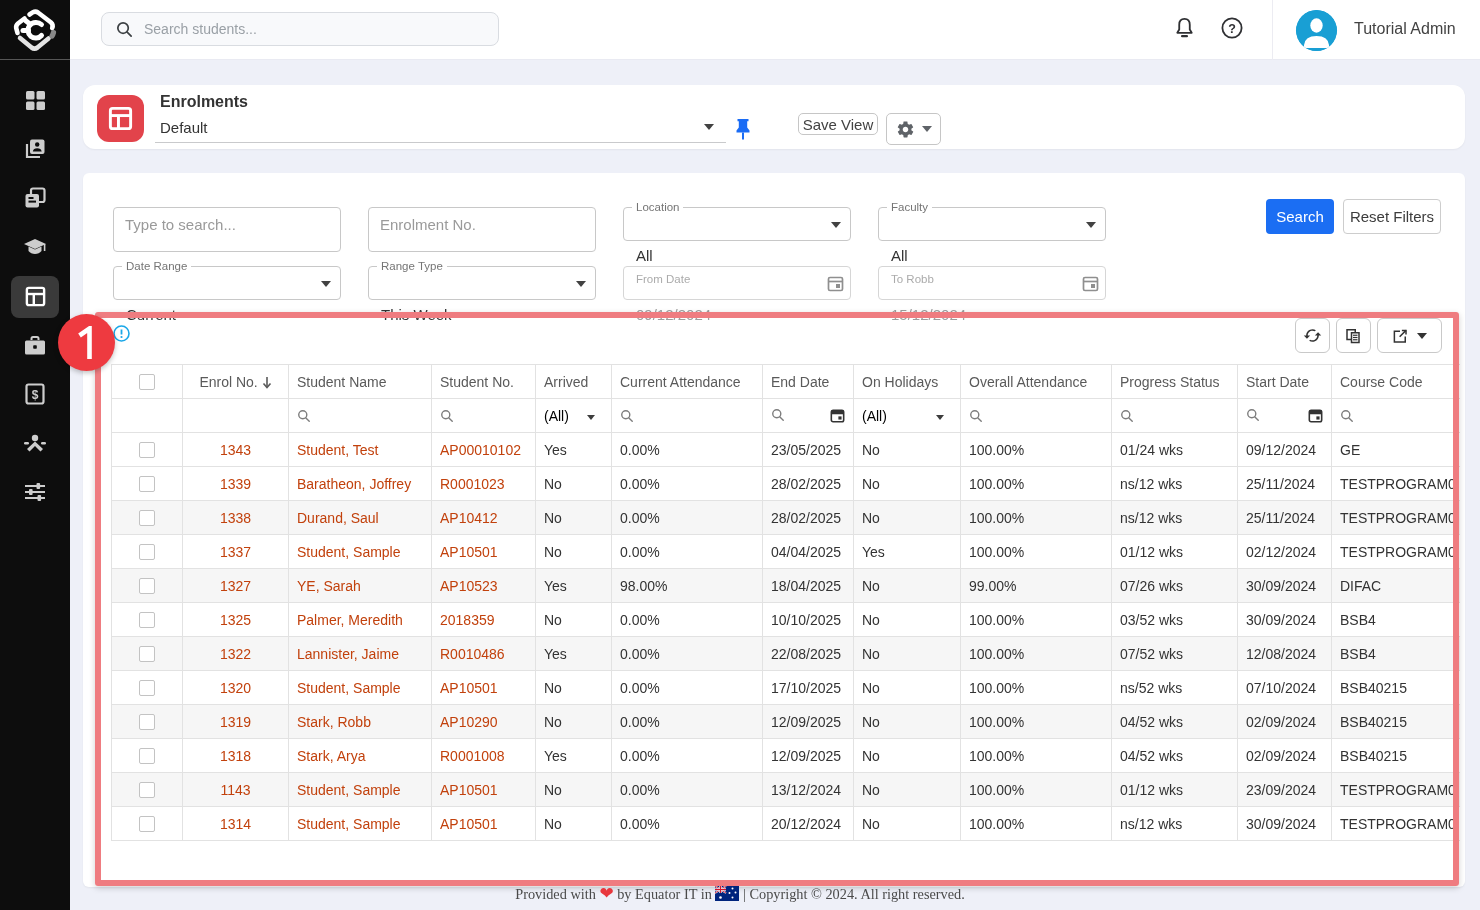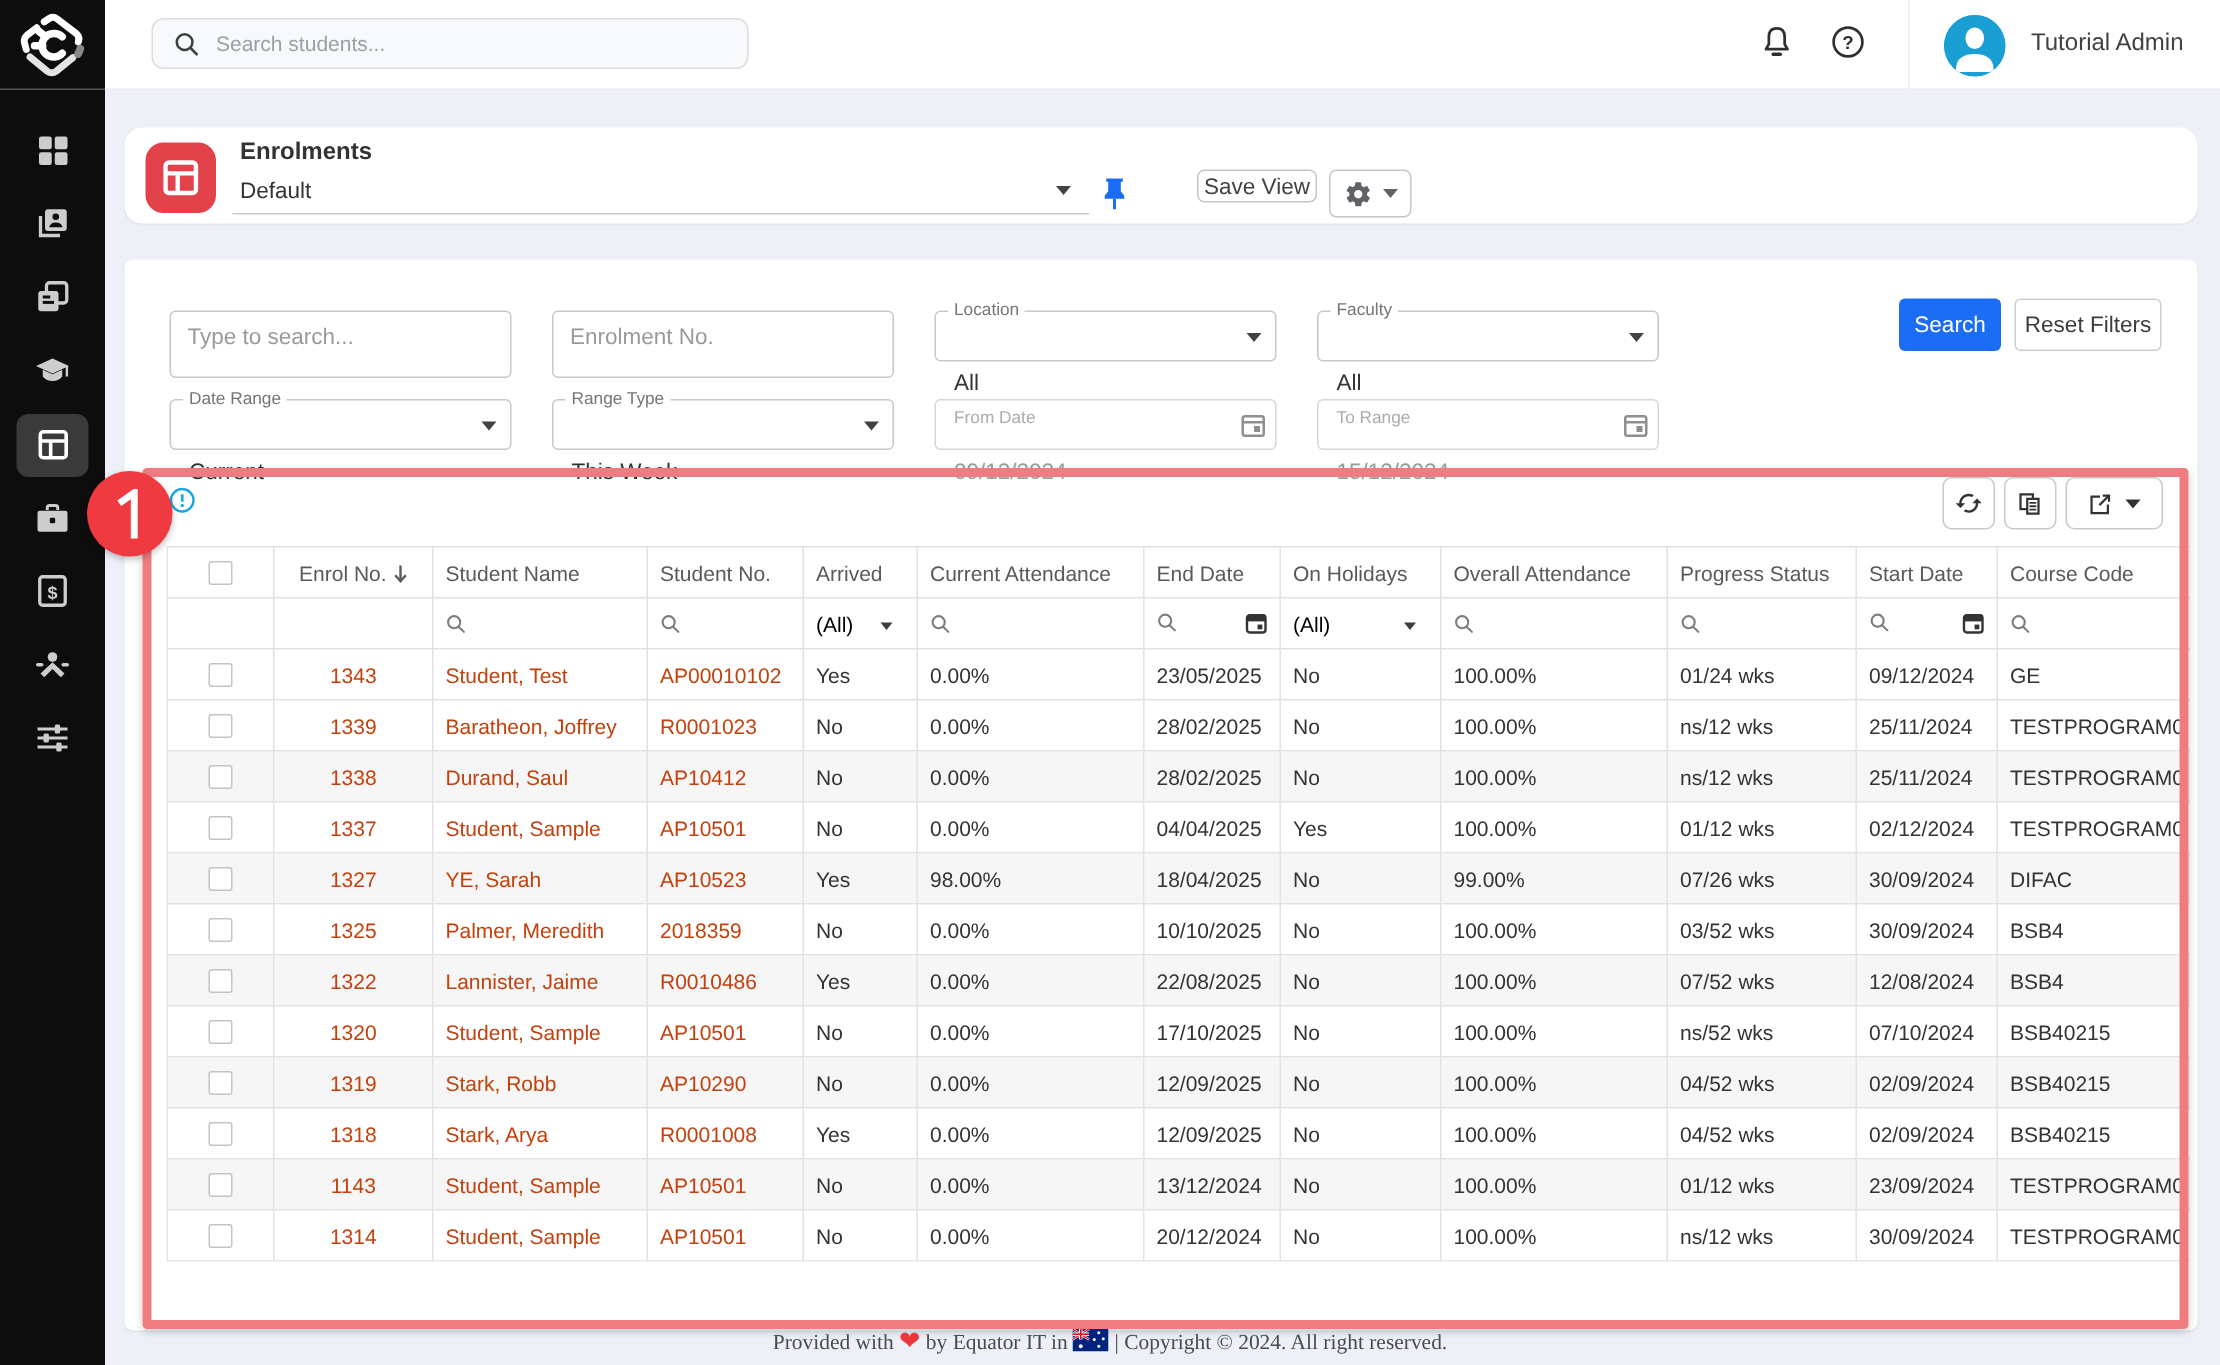--- a/index.html
+++ b/index.html
@@ -259,21 +259,21 @@
   <div class="fset dis" style="left:540px; top:93px;">
       <span class="lbl">From Date</span>
       <span class="val">09/12/2024</span>
     <svg class="abs" style="right:6px;top:8px" width="17" height="17" viewBox="0 0 17 17">
         <rect x="1.5" y="2.5" width="14" height="13" rx="1.5" fill="none" stroke="#8f8f8f" stroke-width="1.7"></rect>
         <line x1="1.5" y1="6.5" x2="15.5" y2="6.5" stroke="#8f8f8f" stroke-width="1.7"></line>
         <rect x="9" y="9" width="4" height="4" fill="#8f8f8f"></rect>
       </svg>
   </div>
   <div class="fset dis" style="left:795px; top:93px;">
-      <span class="lbl">To Range</span>
+      <span class="lbl">To Robb</span>
       <span class="val">15/12/2024</span>
     <svg class="abs" style="right:6px;top:8px" width="17" height="17" viewBox="0 0 17 17">
         <rect x="1.5" y="2.5" width="14" height="13" rx="1.5" fill="none" stroke="#8f8f8f" stroke-width="1.7"></rect>
         <line x1="1.5" y1="6.5" x2="15.5" y2="6.5" stroke="#8f8f8f" stroke-width="1.7"></line>
         <rect x="9" y="9" width="4" height="4" fill="#8f8f8f"></rect>
       </svg>
   </div>
 
   <svg class="abs" style="left:30px; top:152px;" width="17" height="17" viewBox="0 0 17 17">
     <circle cx="8.5" cy="8.5" r="7.5" fill="none" stroke="#1aa7e8" stroke-width="1.6"></circle>

